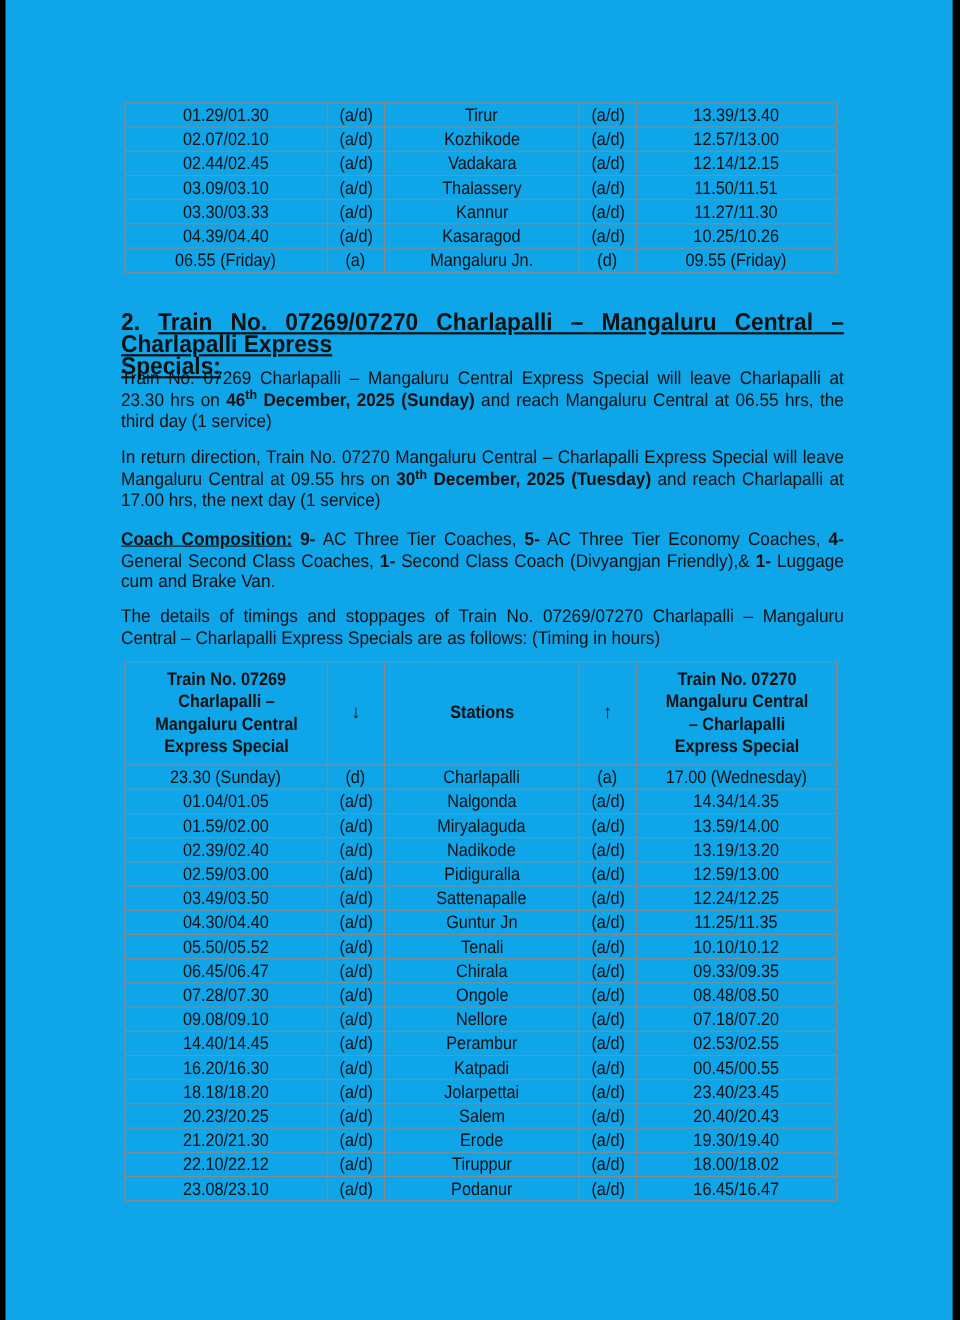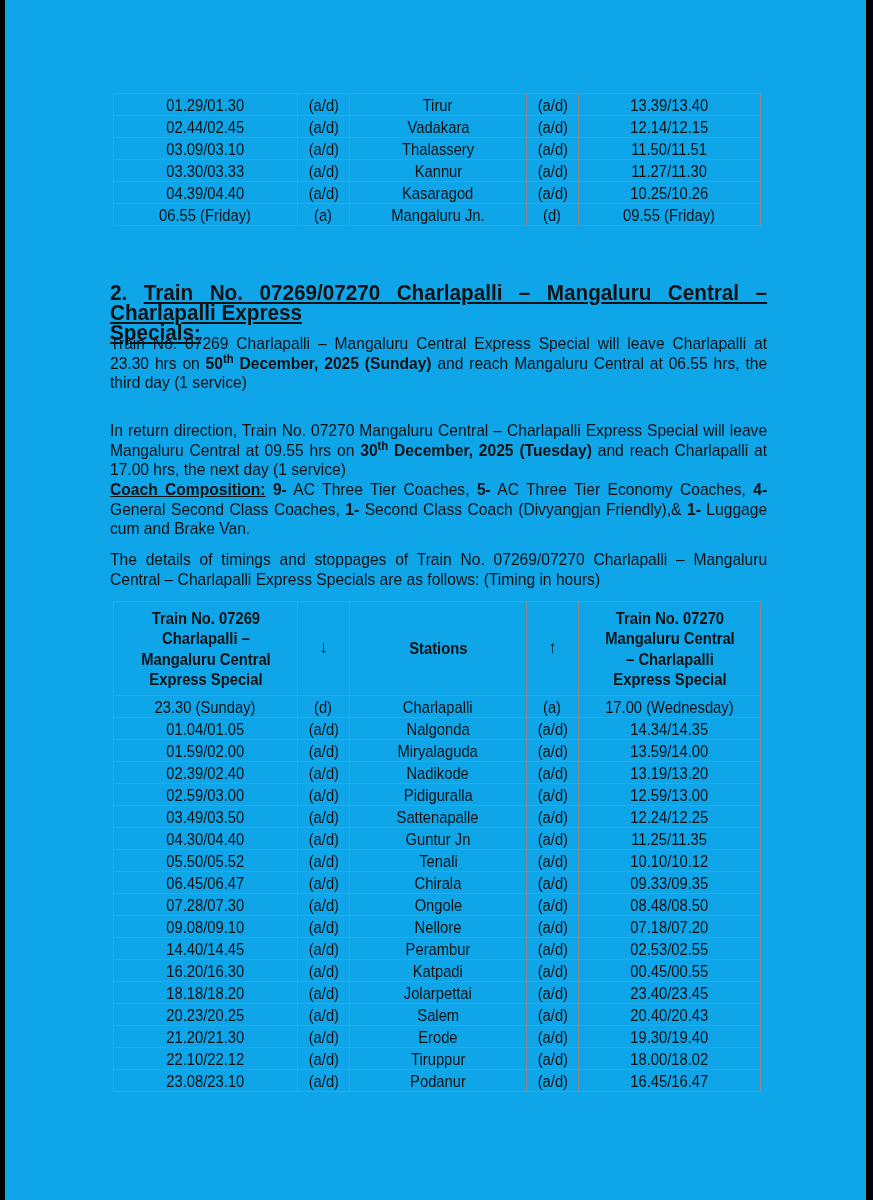--- a/index.html
+++ b/index.html
@@ -80,21 +80,21 @@
     .para b { font-weight: bold; }
     .para sup { font-size: 12px; line-height: 0; vertical-align: 6px; font-weight: bold; }
     .para .u { text-decoration: underline; font-weight: bold; }
     .sqt {
       display: block;
       transform: scaleX(0.94);
       transform-origin: left top;
       width: 106.4%;
     }
     #p1 { top: 334px; }
-    #p2 { top: 421px; }
+    #p2 { top: 406px; }
     #p3 { top: 480px; }
     #p4 { top: 550px; }
     .edge-l { position:absolute; left:0; top:0; width:5px; height:1200px; background:#000; }
     .edge-r { position:absolute; left:866px; top:0; width:7px; height:1200px; background:#000; }
   </style>
 </head>
 <body>
 
 <div class="edge-l"></div>
 <div class="edge-r"></div>
@@ -111,20 +111,27 @@
       </colgroup>
     <tbody id="t1-body">
         <tr class="row">
           <td><span class="sq">01.29/01.30</span></td>
           <td><span class="sq">(a/d)</span></td>
           <td><span class="sq">Tirur</span></td>
           <td><span class="sq">(a/d)</span></td>
           <td><span class="sq">13.39/13.40</span></td>
         </tr>
         <tr class="row">
+          <td><span class="sq">02.07/02.10</span></td>
+          <td><span class="sq">(a/d)</span></td>
+          <td><span class="sq">Kozhikode</span></td>
+          <td><span class="sq">(a/d)</span></td>
+          <td><span class="sq">12.57/13.00</span></td>
+        </tr>
+        <tr class="row">
           <td><span class="sq">02.44/02.45</span></td>
           <td><span class="sq">(a/d)</span></td>
           <td><span class="sq">Vadakara</span></td>
           <td><span class="sq">(a/d)</span></td>
           <td><span class="sq">12.14/12.15</span></td>
         </tr>
         <tr class="row">
           <td><span class="sq">03.09/03.10</span></td>
           <td><span class="sq">(a/d)</span></td>
           <td><span class="sq">Thalassery</span></td>
@@ -158,21 +165,21 @@
   <div class="heading">
     <span class="sqt">
       <span>2.</span>
       <span class="u">Train No. 07269/07270 Charlapalli – Mangaluru Central – Charlapalli Express</span><br>
       <span class="u">Specials:</span>
     </span>
   </div>
 
   <p class="para" id="p1">
     <span class="sqt">
-      <span>Train No. 07269 Charlapalli – Mangaluru Central Express Special will leave Charlapalli at 23.30 hrs on </span><b><span>50</span><sup>th</sup><span> December, 2025 (Sunday)</span></b><span> and reach Mangaluru Central at 06.55 hrs, the third day (1 service)</span>
+      <span>Train No. 07269 Charlapalli – Mangaluru Central Express Special will leave Charlapalli at 23.30 hrs on </span><b><span>46</span><sup>th</sup><span> December, 2025 (Sunday)</span></b><span> and reach Mangaluru Central at 06.55 hrs, the third day (1 service)</span>
     </span>
   </p>
 
   <p class="para" id="p2">
     <span class="sqt">
       <span>In return direction, Train No. 07270 Mangaluru Central – Charlapalli Express Special will leave Mangaluru Central at 09.55 hrs on </span><b><span>30</span><sup>th</sup><span> December, 2025 (Tuesday)</span></b><span> and reach Charlapalli at 17.00 hrs, the next day (1 service)</span>
     </span>
   </p>
 
   <p class="para" id="p3">

